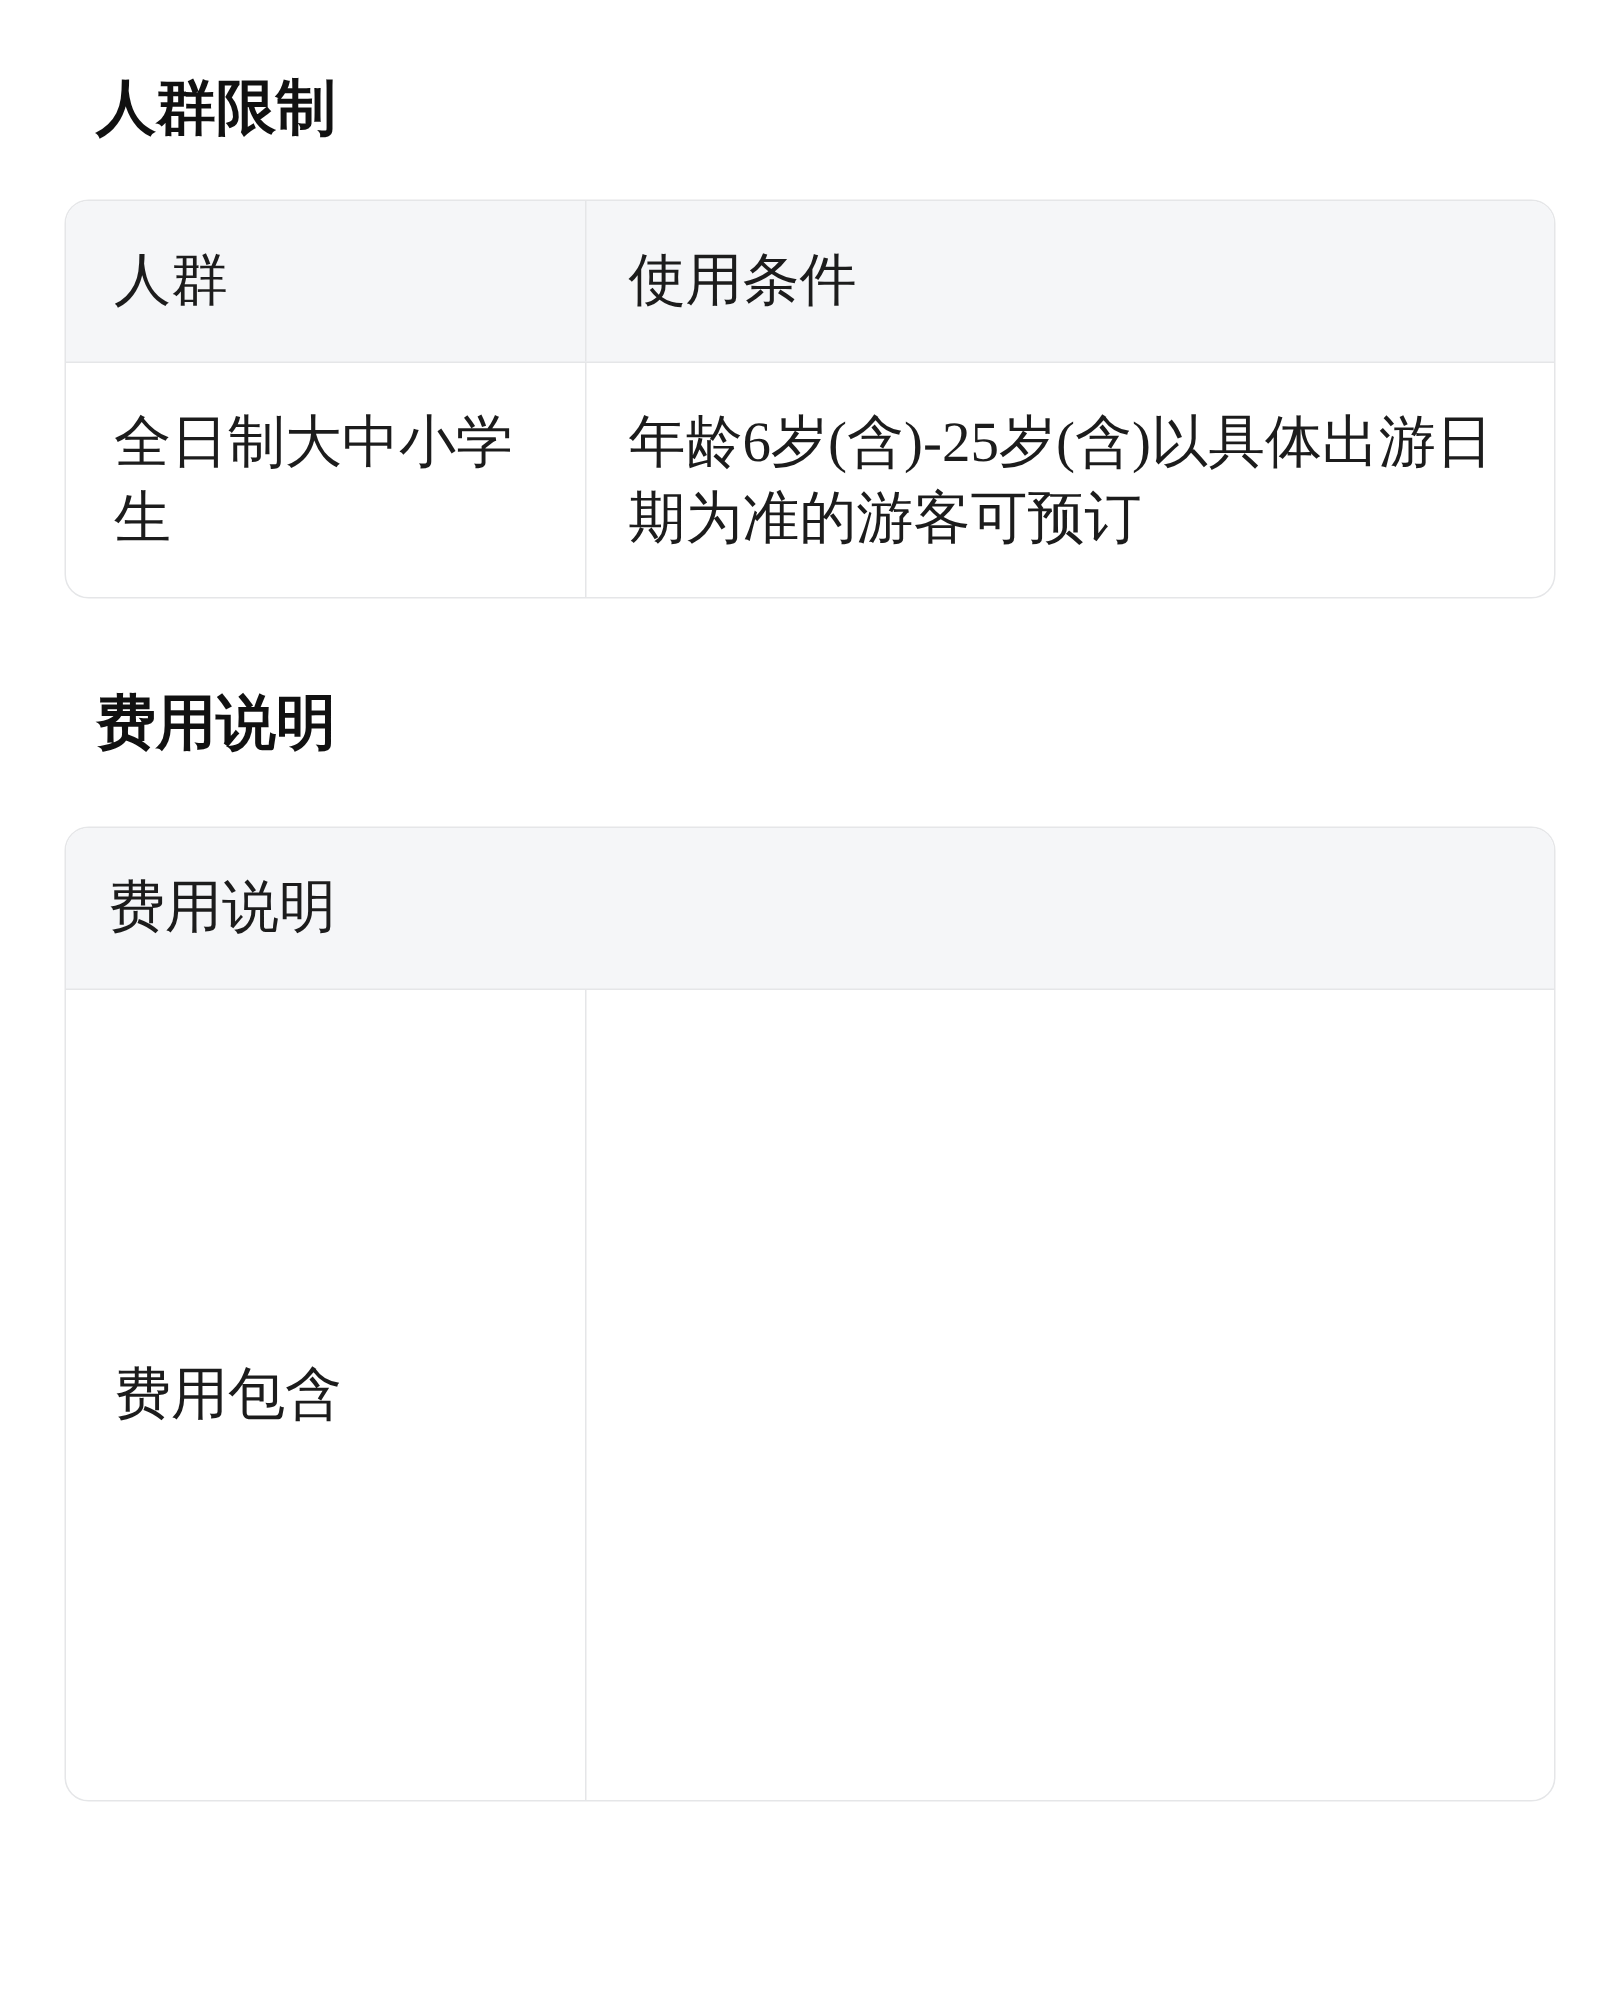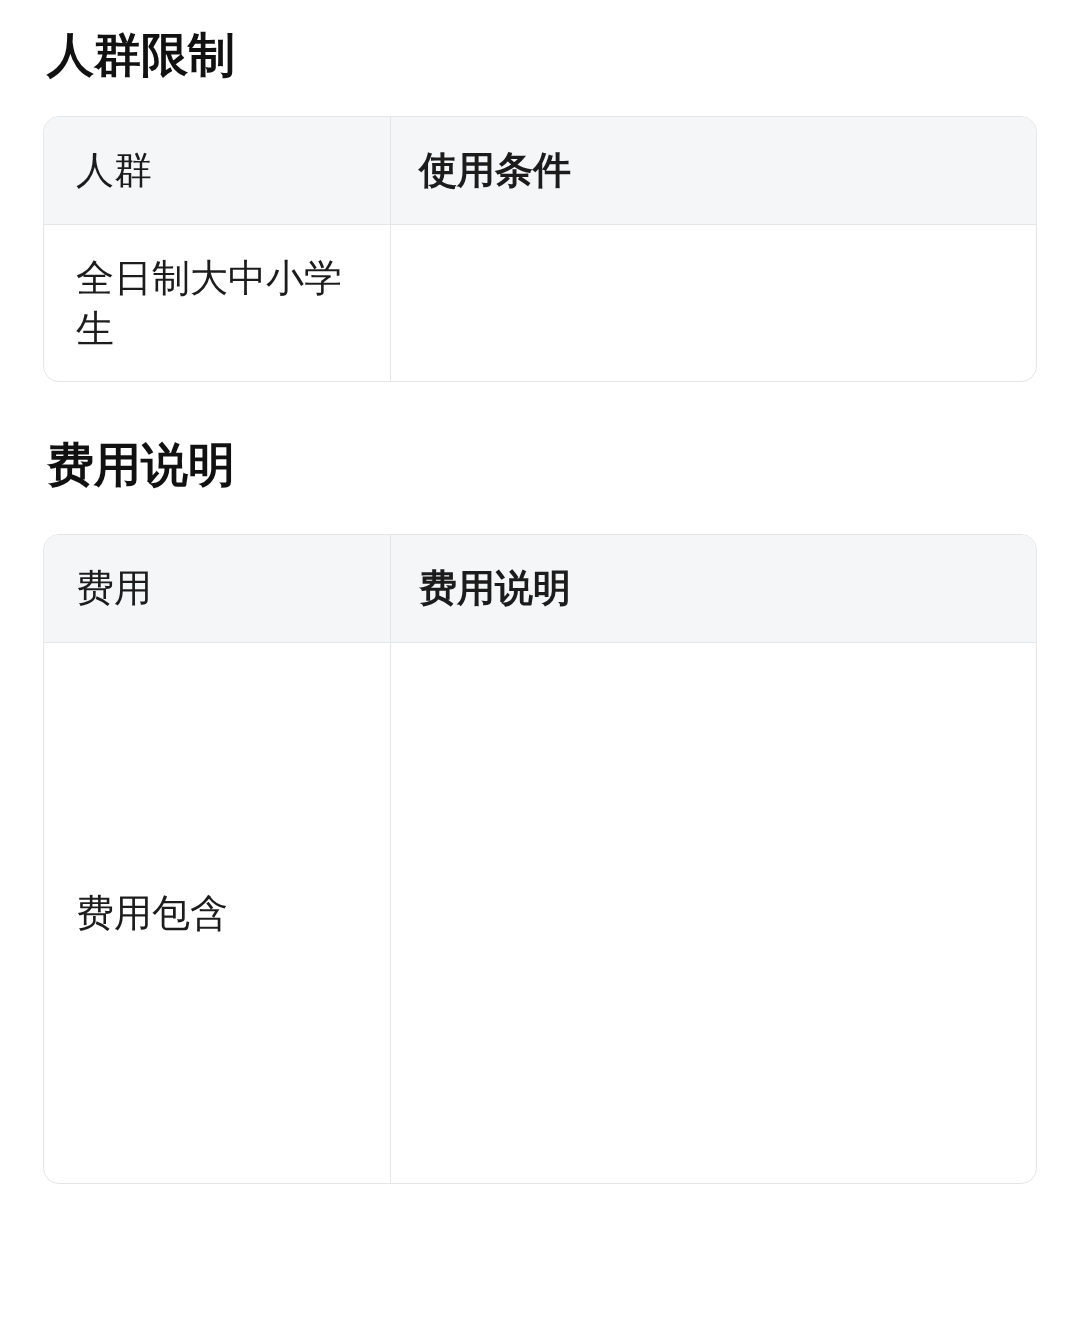--- a/index.html
+++ b/index.html
@@ -7,23 +7,23 @@
   body {
     width: 1080px;
     min-height: 1336px;
     background: #ffffff;
     color: #1c1c1c;
     font-family: "Liberation Serif", "DejaVu Serif", serif;
   }
   .page { padding: 24px 43px 30px; }
 
   .section-title {
-    margin: 0;
+    margin: 17px;
     padding-left: 4px;
-    font-size: 47px;
+    font-size: 40px;
     line-height: 62px;
     font-weight: 600;
     color: #111111;
   }
   .section + .section .section-title { margin-top: 52px; }
 
   .info-table {
     margin-top: 30px;
     border: 1px solid #e5e6e8;
     border-radius: 16px;
@@ -40,21 +40,21 @@
     border-bottom: 1px solid #e5e6e8;
   }
   .th { display: flex; align-items: center; }
 
   .col-a {
     width: 347px;
     flex-shrink: 0;
     border-right: 1px solid #e5e6e8;
     padding-left: 32px;
   }
-  .col-b { flex: 1; padding-left: 28px; padding-right: 28px; font-weight: bold; }
+  .col-b { flex: 1; padding-left: 28px; padding-right: 28px; }
 
   .tbody-row { display: flex; }
 
   
   .td { padding-top: 28px; padding-bottom: 26px; }
   .td.col-a { padding-right: 46px; }
 
   
   .rowspan-cell {
     width: 347px;
@@ -103,30 +103,30 @@
   <div class="section">
     <h2 class="section-title">人群限制</h2>
 
     <div class="info-table">
       <div class="thead">
         <div class="th col-a">人群</div>
         <div class="th col-b">使用条件</div>
       </div>
       <div class="tbody-row">
         <div class="td col-a">全日制大中小学生</div>
+        <div class="td col-b">年龄6岁(含)-25岁(含)以具体出游日期为准的游客可预订</div>
       </div>
     </div>
   </div>
 
   <div class="section">
     <h2 class="section-title">费用说明</h2>
 
     <div class="info-table">
       <div class="thead">
-        <div class="th col-a">费用</div>
         <div class="th col-b">费用说明</div>
       </div>
       <div class="tbody-row">
         <div class="rowspan-cell">费用包含</div>
         <div class="right-col">
           <div class="fee-note">
             <button class="collapse-button">
               
             </button>
           </div>

